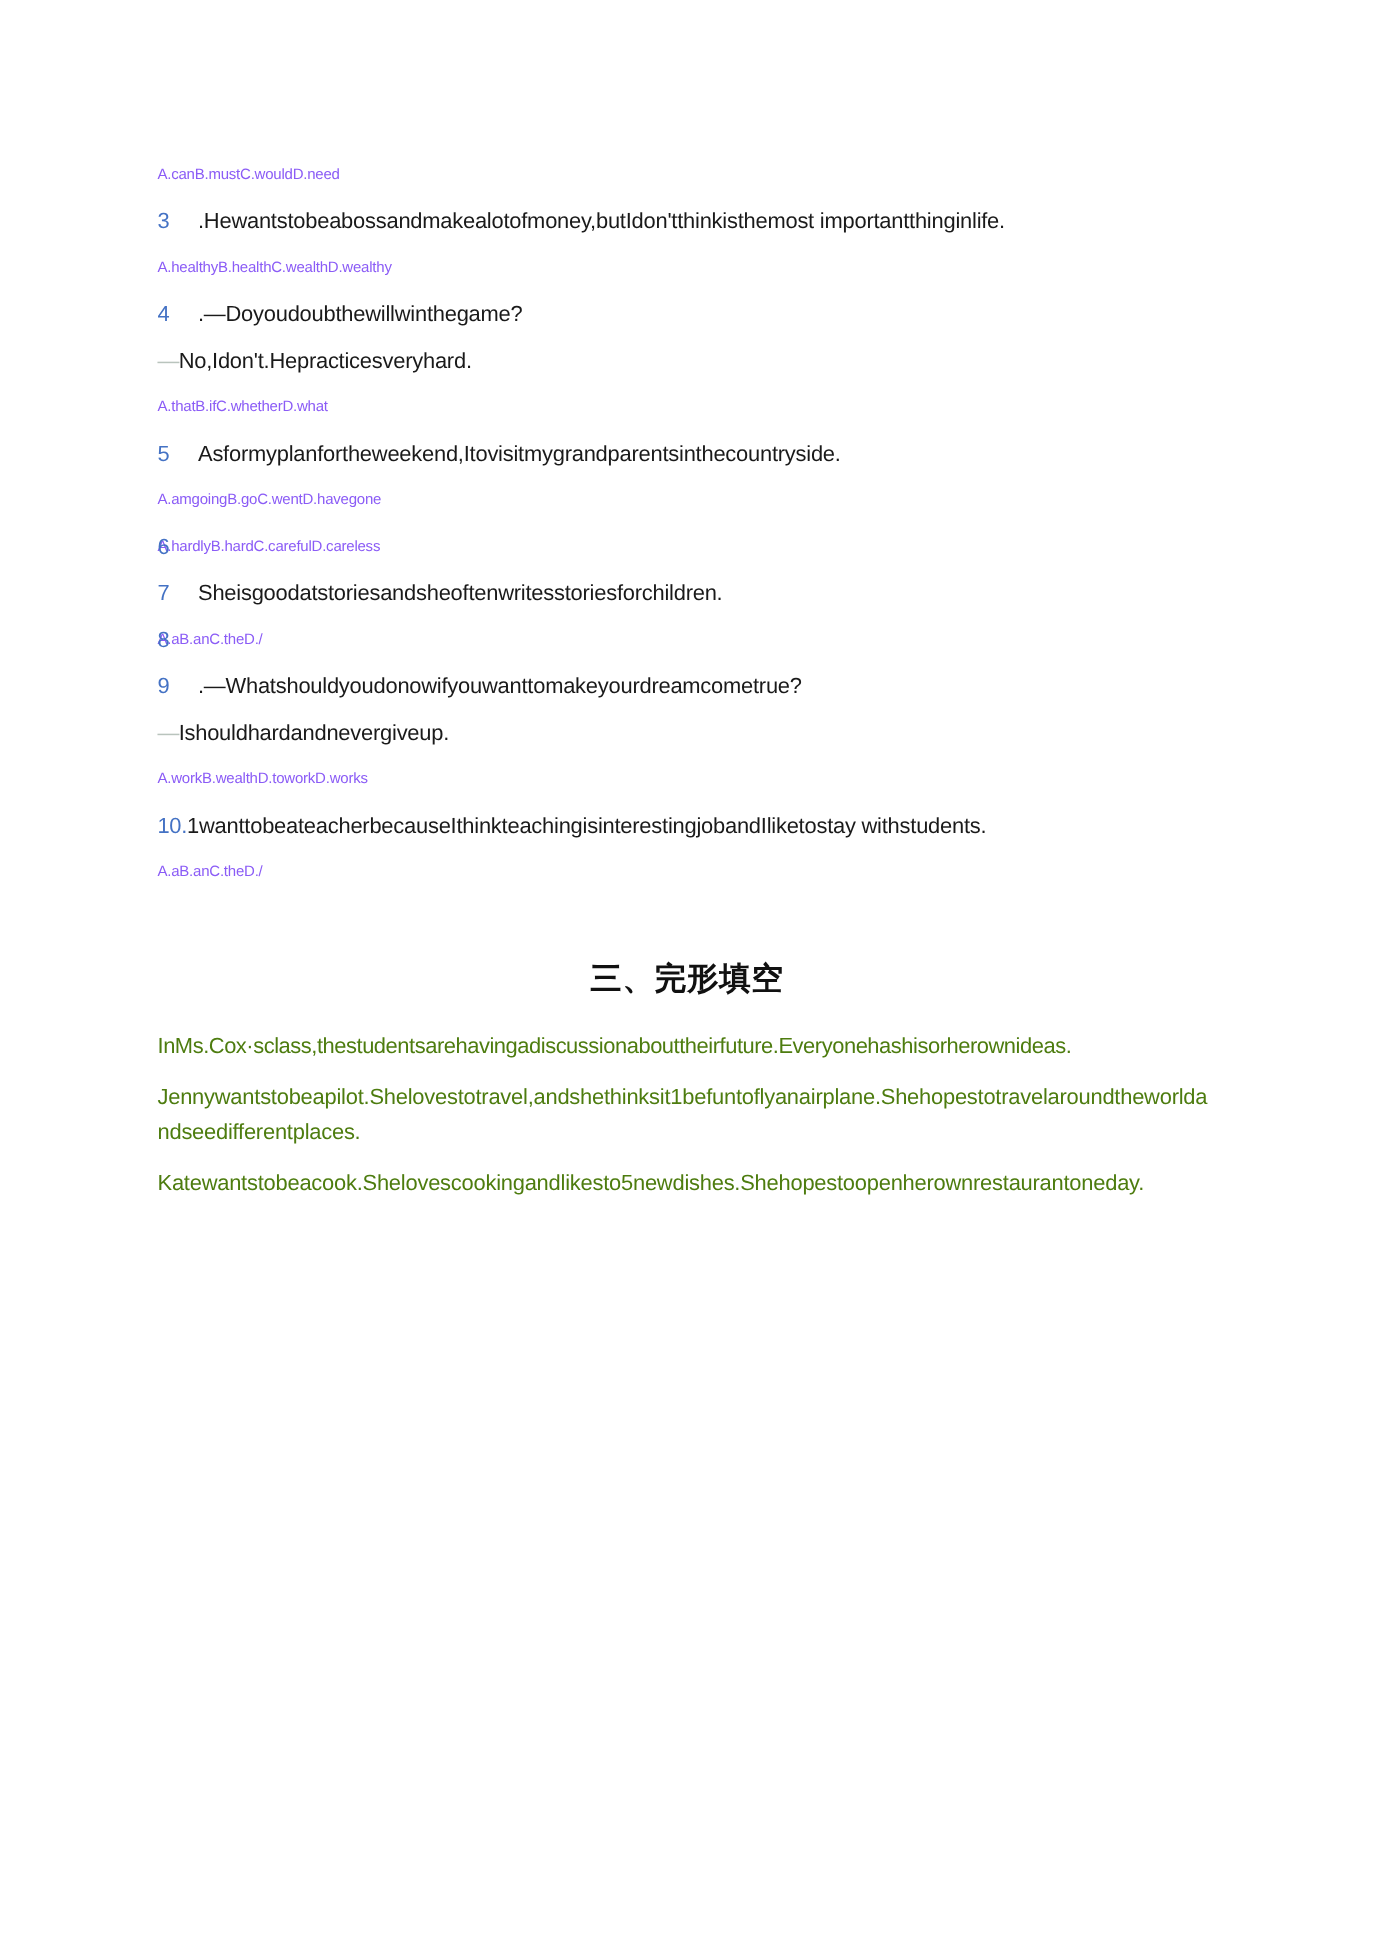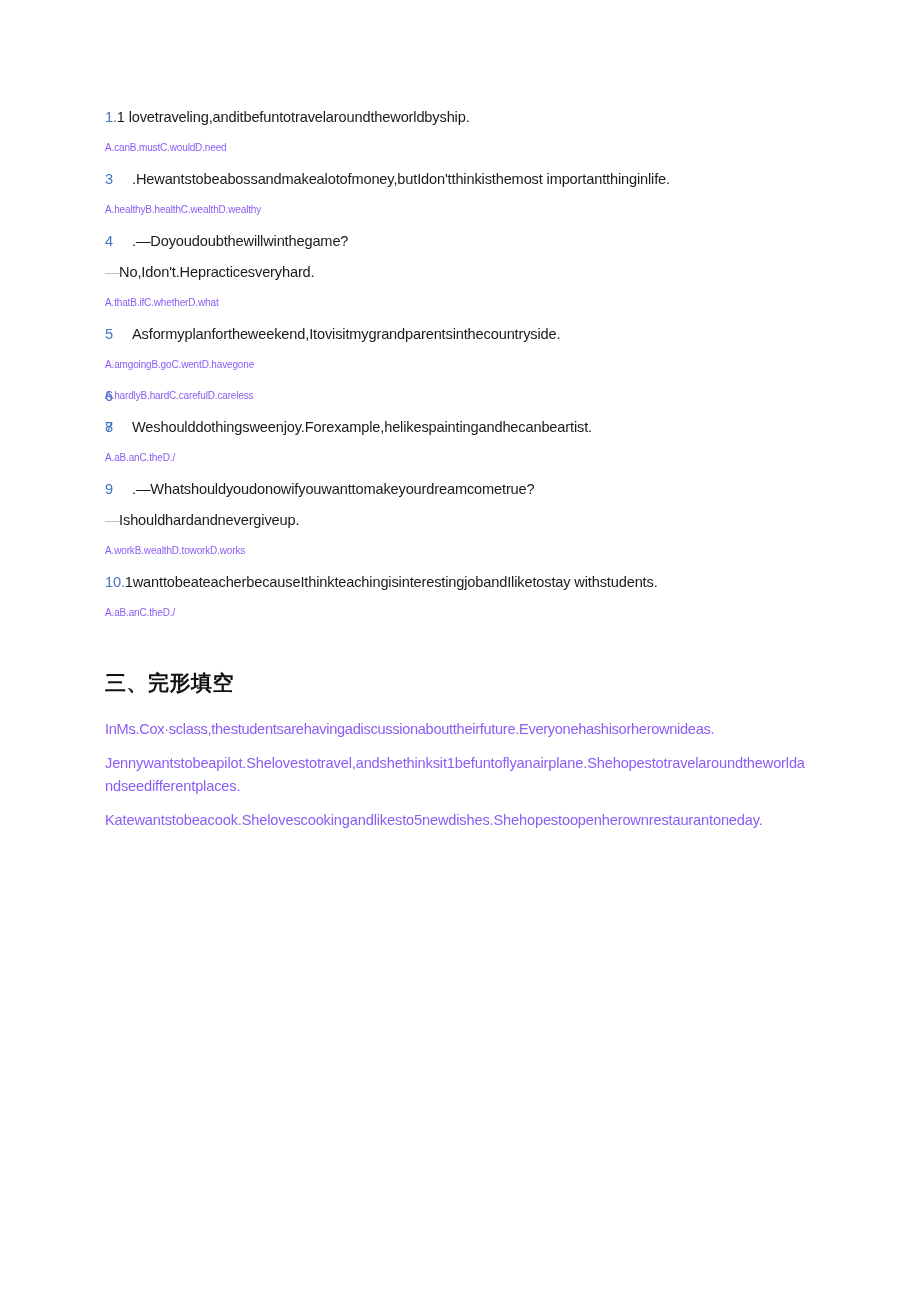--- a/index.html
+++ b/index.html
@@ -88,43 +88,41 @@
 
   
   .section-heading {
     font-family: "DejaVu Sans", "Liberation Sans", sans-serif;
     font-size: 21px;
     font-weight: bold;
     color: #111111;
     margin: 44px 0 20px 0;
     letter-spacing: 0.5px;
     line-height: 30px;
+    text-align: center;
   }
 
   
   .para {
     font-size: 14.6px;
     line-height: 23px;
     margin: 0 0 11px 0;
-    color: #8b5cf6;
+    color: #4d7c0f;
     letter-spacing: -0.15px;
     word-break: break-all;
     width: 706px;
   }
   .midline { letter-spacing: -0.3px; }
 </style>
 </head>
 <body>
 
 <div class="page">
   <div class="content">
 
-    <div class="q-line glued">
-      <span class="q-num">1.</span><span class="q-body">1 lovetraveling,anditbefuntotravelaroundtheworldbyship.</span>
-    </div>
     <div class="opt-line">A.canB.mustC.wouldD.need</div>
 
     <div class="q-line gap">
       <span class="q-num">3</span><span class="q-body">.Hewantstobeabossandmakealotofmoney,butIdon'tthinkisthemost importantthinginlife.</span>
     </div>
     <div class="opt-line">A.healthyB.healthC.wealthD.wealthy</div>
 
     <div class="q-line gap">
       <span class="q-num">4</span><span class="q-body">.—Doyoudoubthewillwinthegame?</span>
     </div>
@@ -135,25 +133,25 @@
       <span class="q-num">5</span><span class="q-body">Asformyplanfortheweekend,Itovisitmygrandparentsinthecountryside.</span>
     </div>
     <div class="opt-line">A.amgoingB.goC.wentD.havegone</div>
 
     <div class="q-line gap">
       <span class="q-num">6</span>
     </div>
     <div class="opt-line">A.hardlyB.hardC.carefulD.careless</div>
 
     <div class="q-line gap">
-      <span class="q-num">7</span>
+      <span class="q-num">7</span><span class="q-body">Sheisgoodatstoriesandsheoftenwritesstoriesforchildren.</span>
     </div>
 
     <div class="q-line gap">
-      <span class="q-num">8</span><span class="q-body">Weshoulddothingsweenjoy.Forexample,helikespaintingandhecanbeartist.</span>
+      <span class="q-num">8</span>
     </div>
     <div class="opt-line">A.aB.anC.theD./</div>
 
     <div class="q-line gap">
       <span class="q-num">9</span><span class="q-body">.—Whatshouldyoudonowifyouwanttomakeyourdreamcometrue?</span>
     </div>
     <div class="reply-line"><span class="dash">—</span><span>Ishouldhardandnevergiveup.</span></div>
     <div class="opt-line">A.workB.wealthD.toworkD.works</div>
 
     <div class="q-line glued">

